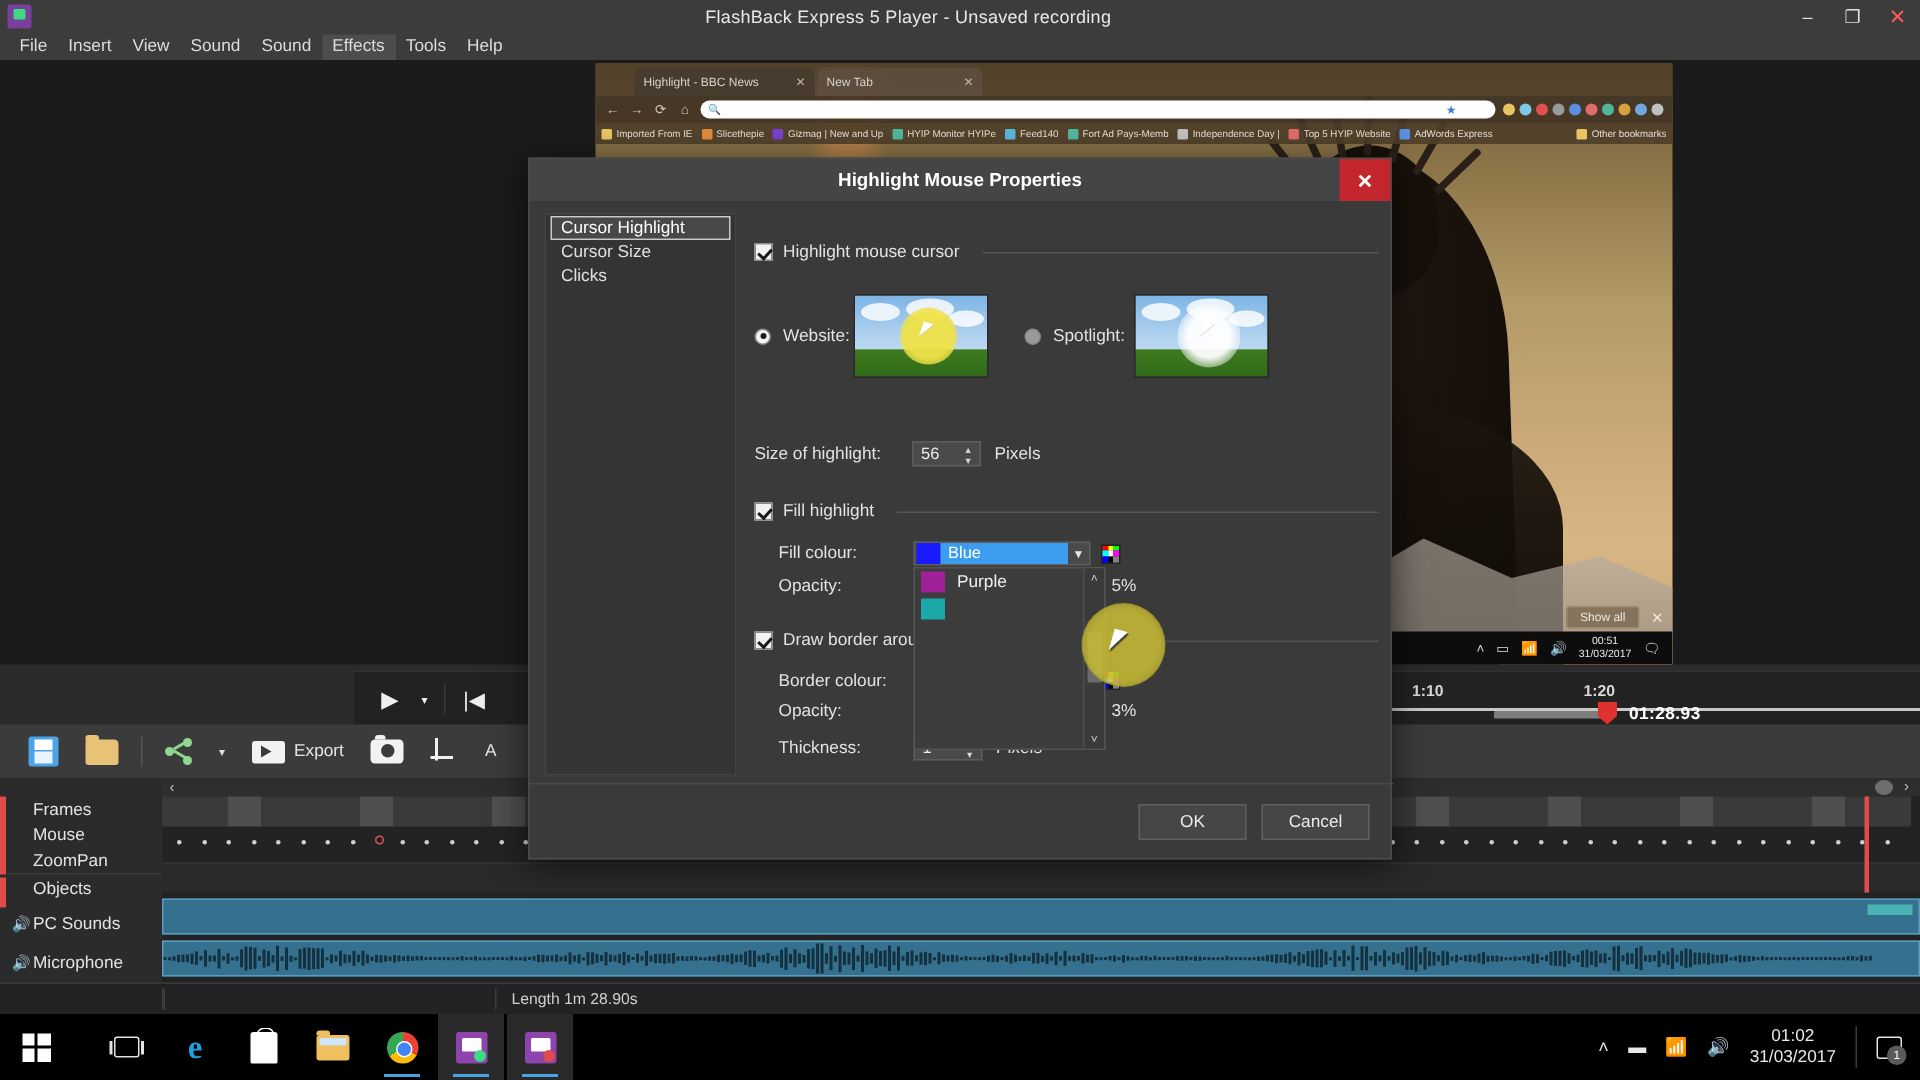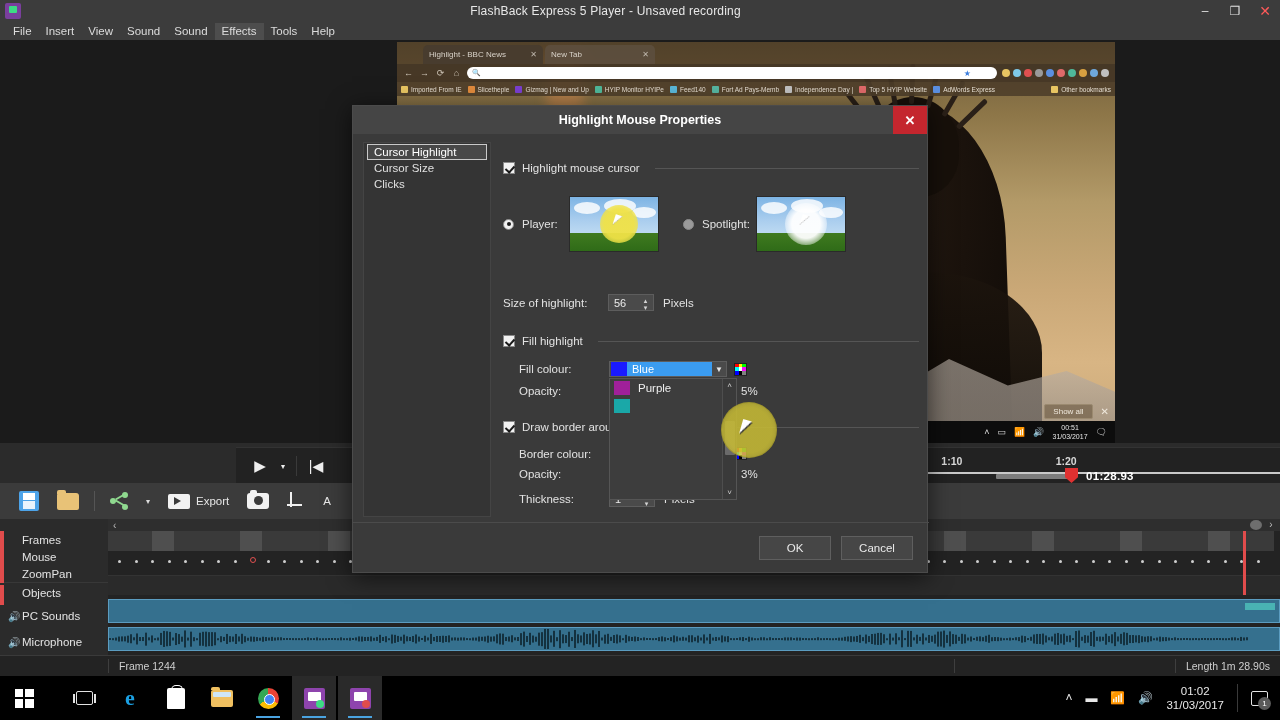--- a/index.html
+++ b/index.html
@@ -1211,21 +1211,20 @@
             <span class="wbar" style="height: 2.52897px; left: 1137px;"></span>
           </div>
       </div>
       <div class="tl-playhead" style="left:1135px"></div>
     </div>
   </div>
 
   <div class="statusbar">
     <div class="sb-cell" style="width:108px"></div>
     <div class="sb-sep"></div>
-    <div class="sb-cell" style="flex:1">Frame 1244</div>
     <div class="sb-sep"></div>
     <div class="sb-cell" style="width:220px"></div>
     <div class="sb-sep"></div>
     <div class="sb-cell">Length 1m 28.90s</div>
   </div>
 
   <div class="dialog">
     <div class="dlg-title">
       <span>Highlight Mouse Properties</span>
       <div class="dlg-close">
@@ -1244,21 +1243,21 @@
 
         <div class="chk-row" style="margin-top:20px">
           <span class="cbx on"></span>
           <span class="lbl">Highlight mouse cursor</span>
           <span class="rule"></span>
         </div>
 
         <div style="display:flex;align-items:center;margin-top:22px">
           <div style="display:flex;align-items:center;gap:8px;width:60px">
             <span class="radio on"></span>
-            <span class="lbl">Player:</span>
+            <span class="lbl">Website:</span>
           </div>
           <div class="thumb" style="margin-left:6px">
             <span class="cloud" style="left:4px;top:5px;width:26px;height:12px"></span>
             <span class="cloud" style="left:34px;top:2px;width:32px;height:14px"></span>
             <span class="cloud" style="left:62px;top:10px;width:24px;height:11px"></span>
             <span class="hl-circle"></span>
             <span class="cursor-arrow" style="left:44px;top:18px"></span>
           </div>
           <div style="display:flex;align-items:center;gap:8px;margin-left:24px">
             <span class="radio off"></span>

